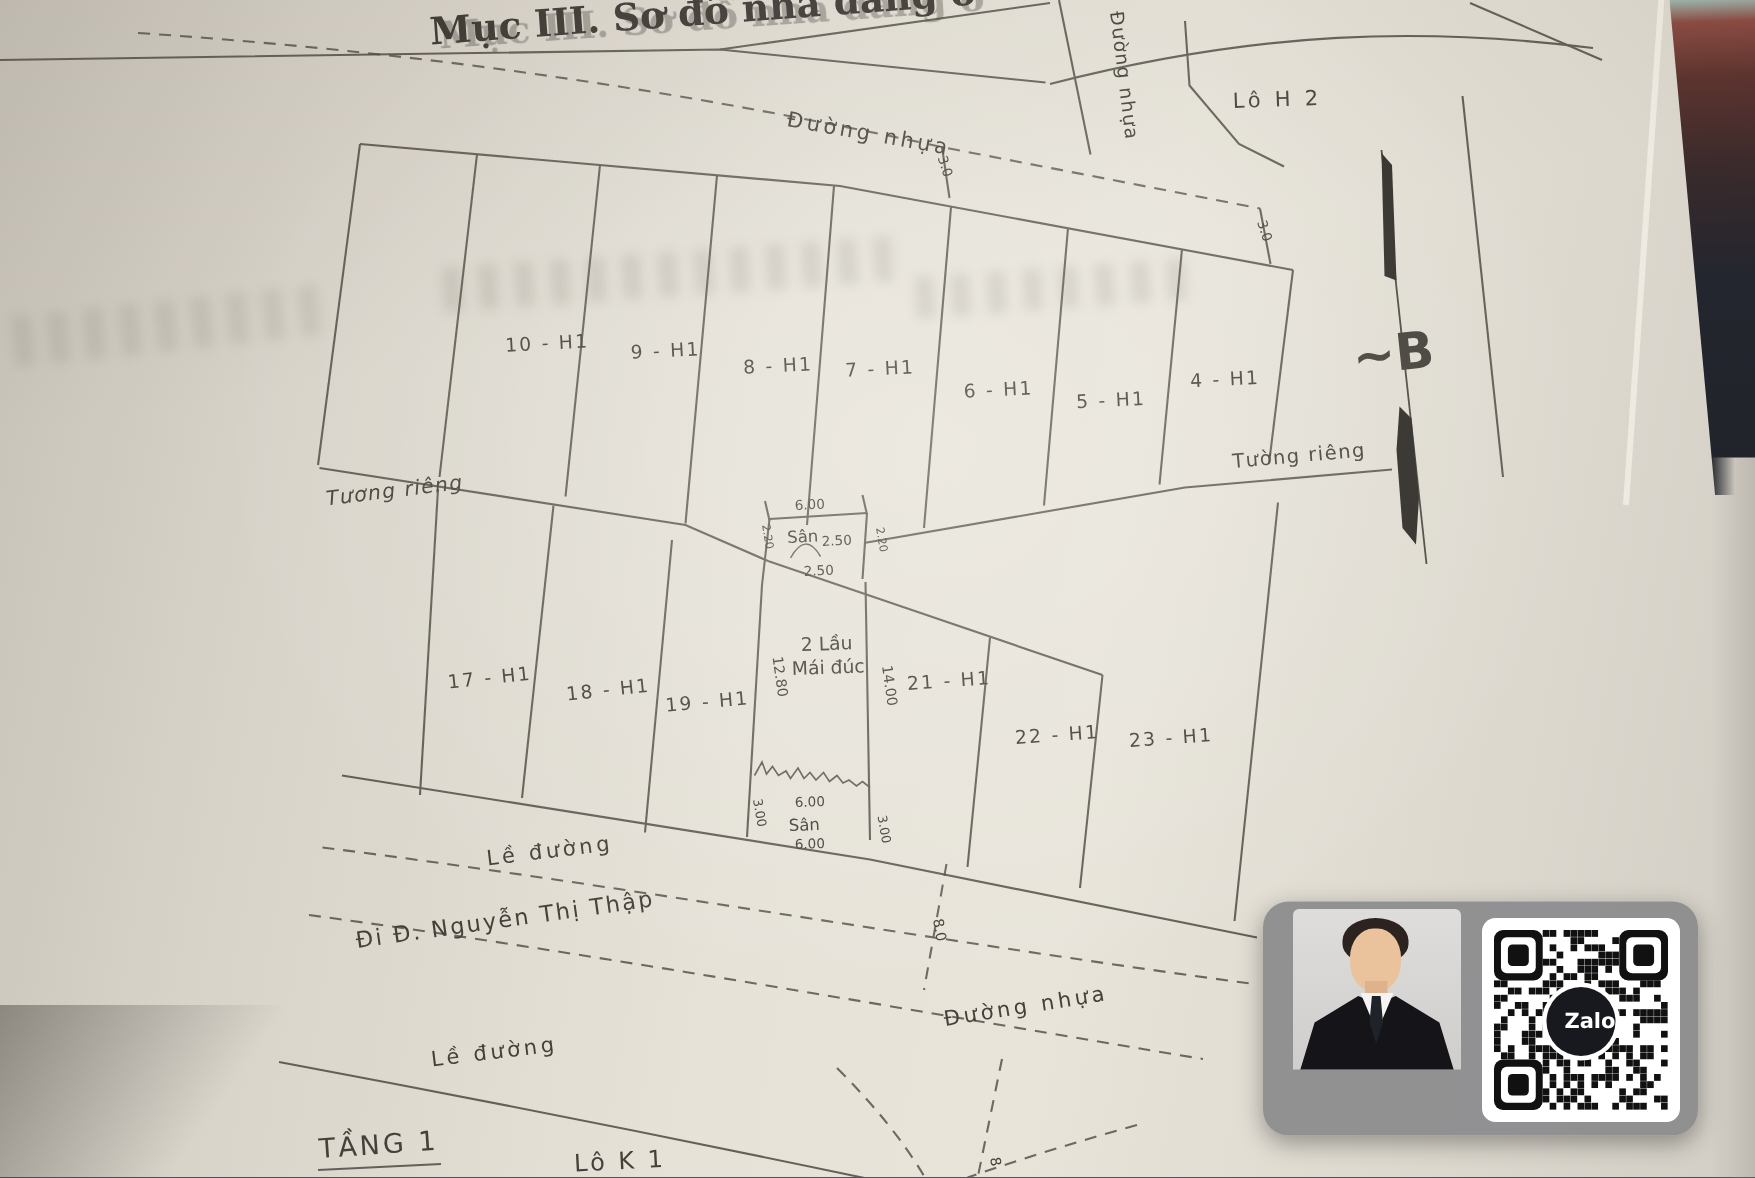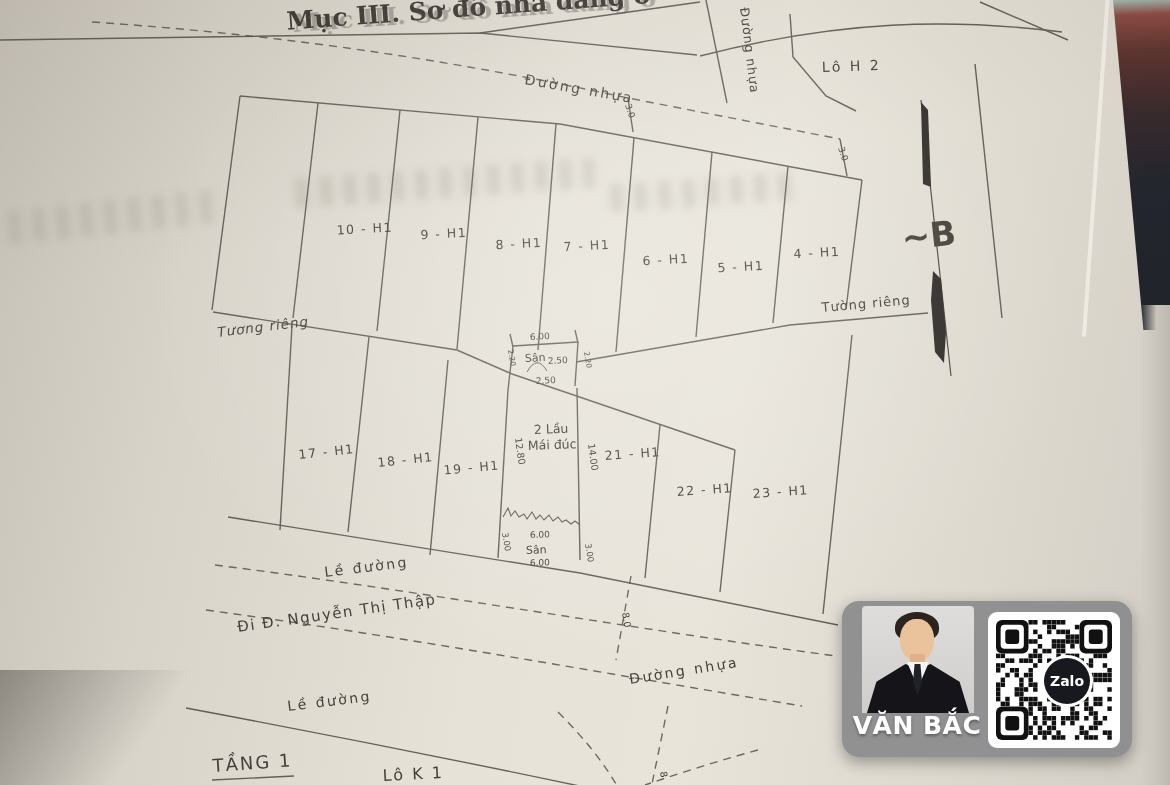--- a/index.html
+++ b/index.html
@@ -28,23 +28,23 @@
     font-family:"DejaVu Serif",serif;font-weight:bold;font-size:25px;white-space:nowrap;filter:blur(.4px);}
   
   #wm-card{left:842px;top:601px;width:290px;height:156px;border-radius:17px;
     background:rgba(139,139,141,.93);box-shadow:0 5px 16px rgba(0,0,0,.35);}
   #wm-photo{left:20px;top:5px;width:112px;height:107px;overflow:hidden;border-radius:4px 4px 0 0;
     background:linear-gradient(#dedddb,#cfcecc);}
   .ph{position:absolute;}
   #wm-name{left:4px;top:110px;width:142px;text-align:center;color:#fff;font-weight:bold;
     font-size:25px;letter-spacing:.5px;text-shadow:0 2px 3px rgba(0,0,0,.35);white-space:nowrap;}
   #qr-box{left:146px;top:11px;width:132px;height:136px;background:#fff;border-radius:9px;}
-  #zalo-circle{left:56px;top:46px;width:46px;height:46px;border-radius:50%;background:#17191e;
+  #zalo-circle{left:43px;top:46px;width:46px;height:46px;border-radius:50%;background:#17191e;
     box-shadow:0 0 0 3px #fff;color:#fff;font-weight:bold;font-size:14px;
-    display:flex;align-items:center;justify-content:center;}
+    display:flex;align-items:center;justify-content:flex-end;}
   svg text{fill:#45413a;font-family:"DejaVu Sans",sans-serif;}
   .rd{letter-spacing:2.5px;font-size:14px;}
   .dim{fill:#4a463f;}
 </style>
 </head>
 <body>
 
 <div id="stage">
 
   <div class="abs smudge" style="left:295px;top:168px;width:300px;height:30px;transform:rotate(-4deg);"></div>
@@ -179,21 +179,20 @@
 
   <div class="abs" id="wm-card">
     <div class="abs" id="wm-photo">
       <div class="ph" style="left:33px;top:6px;width:44px;height:30px;background:#2c2320;border-radius:50% 50% 42% 42%;"></div>
       <div class="ph" style="left:38px;top:13px;width:34px;height:42px;background:#eac39d;border-radius:46%;"></div>
       <div class="ph" style="left:48px;top:48px;width:15px;height:14px;background:#dfb28c;"></div>
       <div class="ph" style="left:4px;top:58px;width:104px;height:52px;background:#141419;clip-path:polygon(0 100%,10% 34%,38% 0,50% 10%,62% 0,90% 34%,100% 100%);"></div>
       <div class="ph" style="left:45px;top:56px;width:22px;height:26px;background:#f4f4f2;clip-path:polygon(0 0,100% 0,50% 100%);"></div>
       <div class="ph" style="left:51px;top:58px;width:9px;height:32px;background:#20222a;clip-path:polygon(18% 0,82% 0,100% 55%,50% 100%,0 55%);"></div>
     </div>
-    <div class="abs" id="wm-name">VĂN BẮC</div>
     <div class="abs" id="qr-box">
       <svg id="qr-svg" width="132" height="136" viewBox="0 0 132 136">
           <rect x="40.48" y="8" width="4.4079999999999995" height="4.56" fill="#111"></rect>
           <rect x="45.12" y="8" width="4.4079999999999995" height="4.56" fill="#111"></rect>
           <rect x="54.4" y="8" width="4.4079999999999995" height="4.56" fill="#111"></rect>
           <rect x="59.04" y="8" width="4.4079999999999995" height="4.56" fill="#111"></rect>
           <rect x="63.67999999999999" y="8" width="4.4079999999999995" height="4.56" fill="#111"></rect>
           <rect x="68.32" y="8" width="4.4079999999999995" height="4.56" fill="#111"></rect>
           <rect x="72.96" y="8" width="4.4079999999999995" height="4.56" fill="#111"></rect>
           <rect x="59.04" y="12.8" width="4.4079999999999995" height="4.56" fill="#111"></rect>

